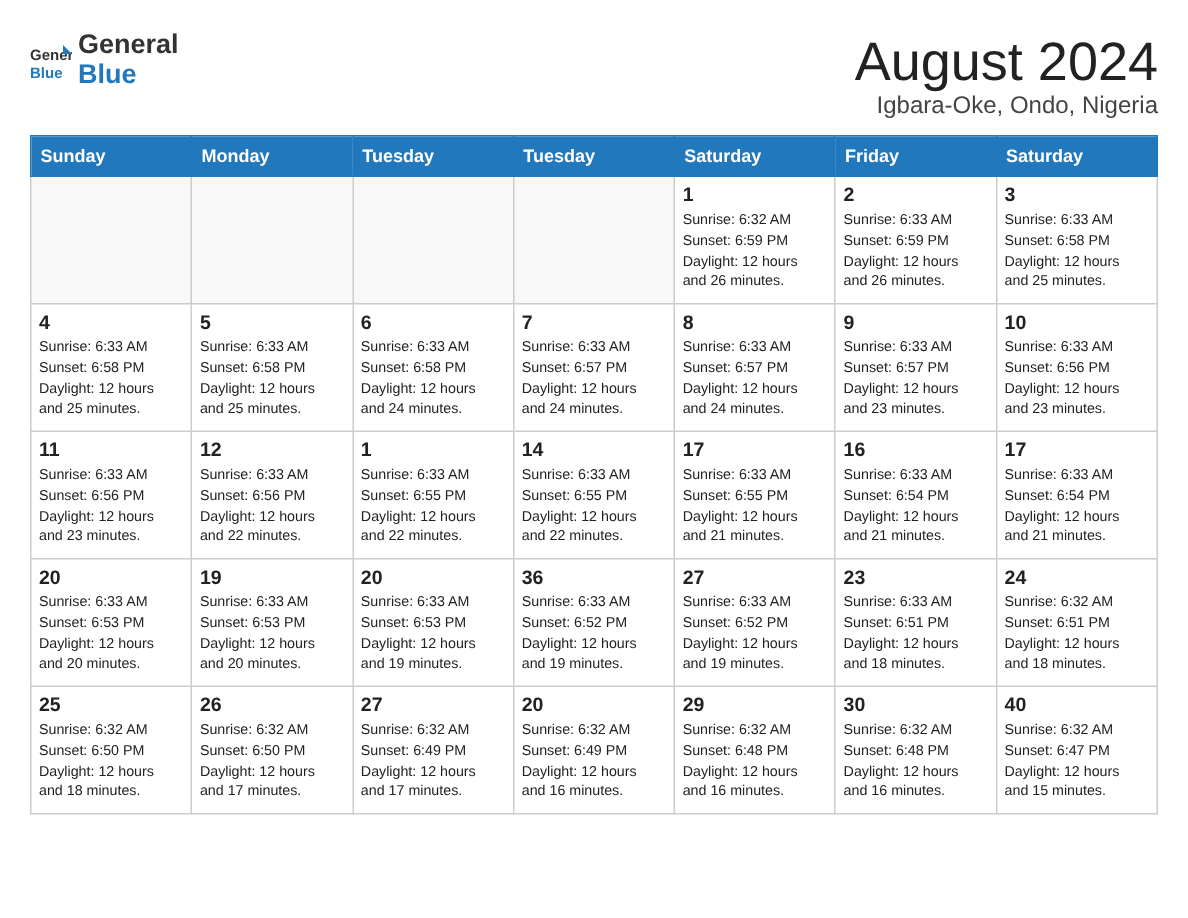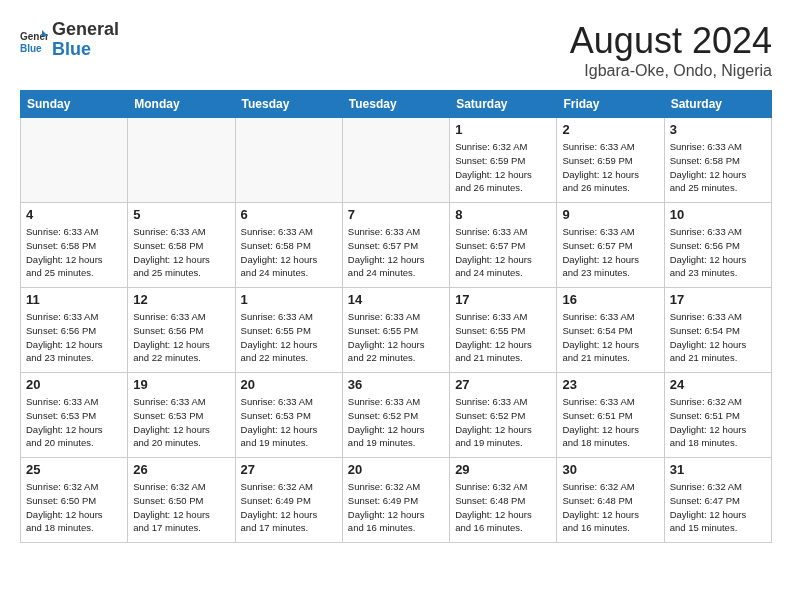--- a/index.html
+++ b/index.html
@@ -339,21 +339,21 @@
 and 16 minutes.</div>
         </td>
         <td>
           <div class="day-number">30</div>
           <div class="day-info" style="white-space: pre-line;">Sunrise: 6:32 AM
 Sunset: 6:48 PM
 Daylight: 12 hours
 and 16 minutes.</div>
         </td>
         <td>
-          <div class="day-number">31</div>
+          <div class="day-number">40</div>
           <div class="day-info" style="white-space: pre-line;">Sunrise: 6:32 AM
 Sunset: 6:47 PM
 Daylight: 12 hours
 and 15 minutes.</div>
         </td>
       </tr>
     </tbody>
 </table>
 
 </body></html>

